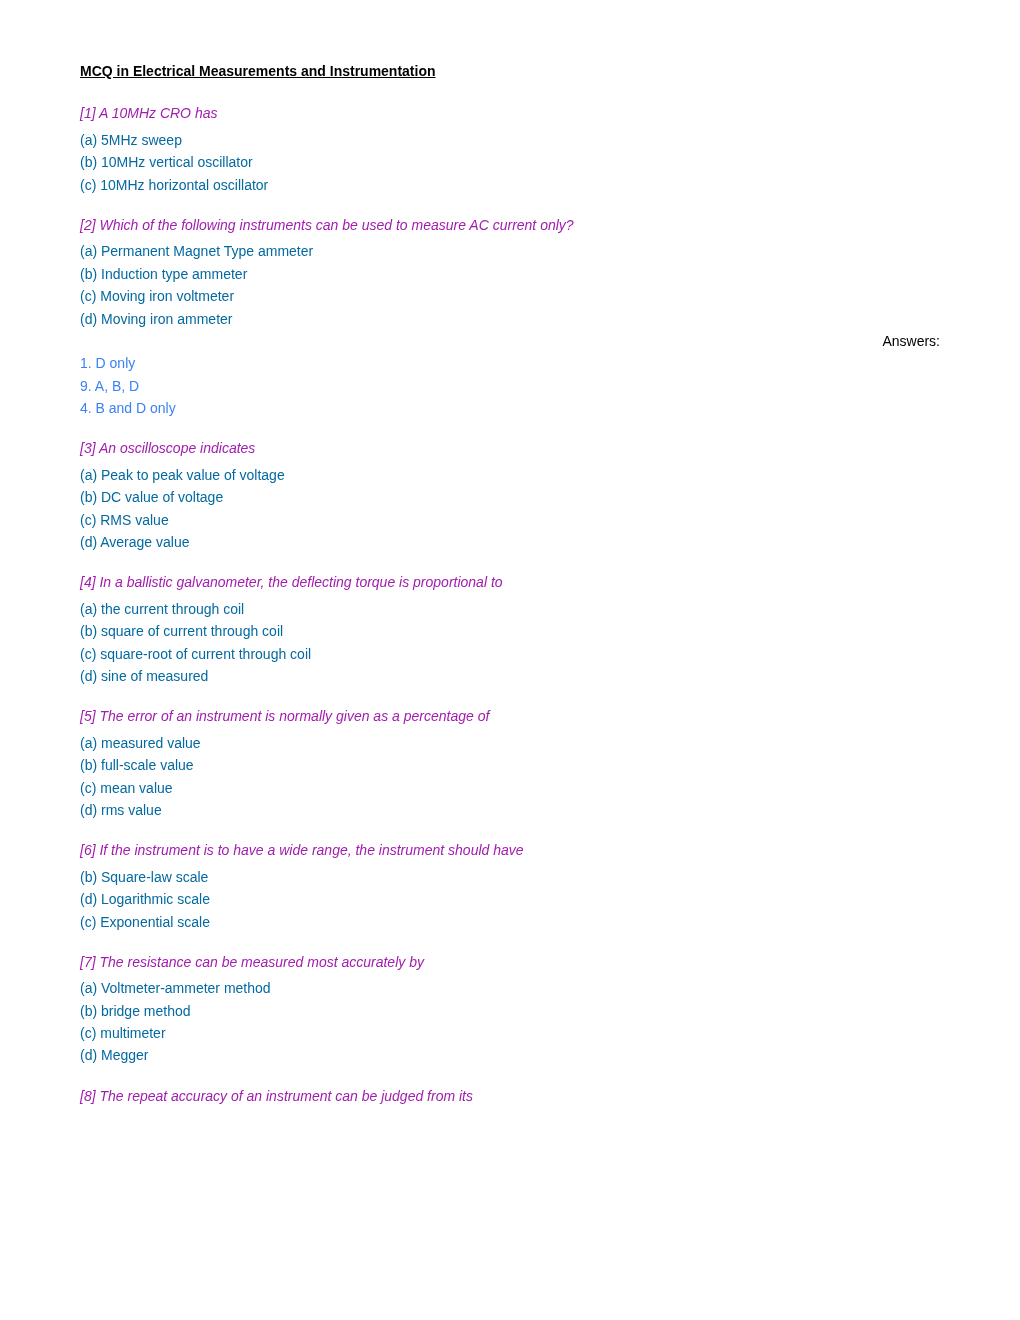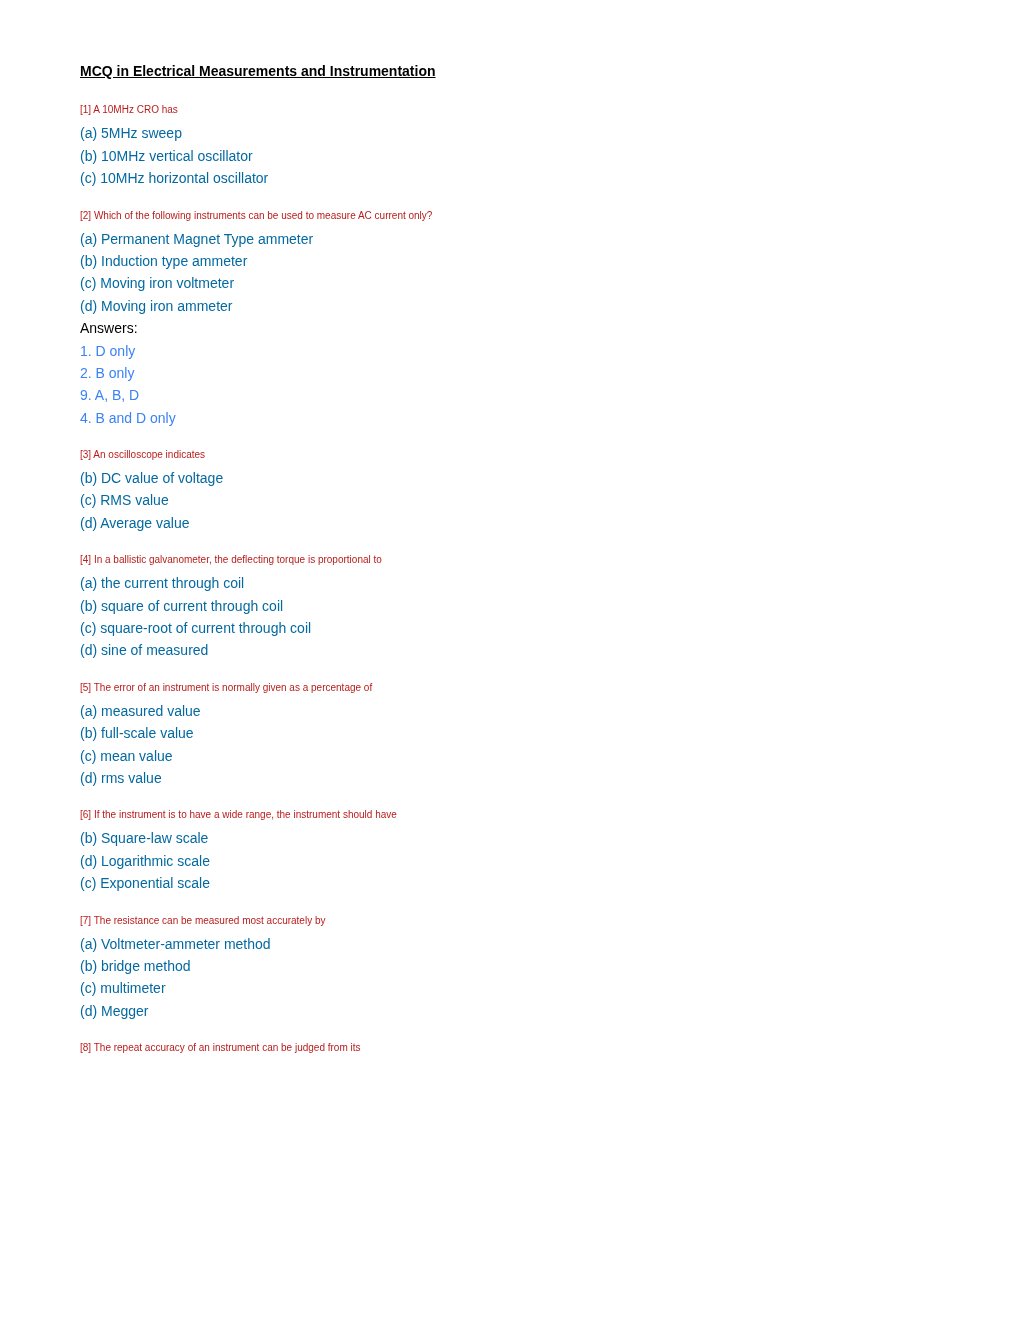--- a/index.html
+++ b/index.html
@@ -16,35 +16,37 @@
       line-height: 1.6;
     }
     .page-title {
       font-weight: bold;
       text-decoration: underline;
       color: #000000;
       margin-bottom: 20px;
       font-size: 14px;
     }
     .question {
-      color: #b91c1c;
+      color: #a21caf;
       margin-bottom: 4px;
-      font-size: 10px;
+      font-size: 14px;
+      font-style: italic;
     }
     .option {
       color: #0369a1;
       font-size: 14px;
       margin-left: 0;
     }
     .question-block {
       margin-bottom: 18px;
     }
     .answers-label {
       color: #000000;
       font-size: 14px;
+      text-align: right;
     }
     .answer-item {
       color: #3b82f6;
       font-size: 14px;
     }
   </style>
 </head>
 <body>
 
 <div class="page-title">MCQ in Electrical Measurements and Instrumentation</div>
@@ -57,26 +59,26 @@
       <div class="option">(c) 10MHz horizontal oscillator</div>
     </div>
     <div class="question-block">
       <div class="question">[2] Which of the following instruments can be used to measure AC current only?</div>
       <div class="option">(a) Permanent Magnet Type ammeter</div>
       <div class="option">(b) Induction type ammeter</div>
       <div class="option">(c) Moving iron voltmeter</div>
       <div class="option">(d) Moving iron ammeter</div>
       <div class="answers-label">Answers:</div>
       <div class="answer-item">1. D only</div>
-      <div class="answer-item">2. B only</div>
       <div class="answer-item">9. A, B, D</div>
       <div class="answer-item">4. B and D only</div>
     </div>
     <div class="question-block">
       <div class="question">[3] An oscilloscope indicates</div>
+      <div class="option">(a) Peak to peak value of voltage</div>
       <div class="option">(b) DC value of voltage</div>
       <div class="option">(c) RMS value</div>
       <div class="option">(d) Average value</div>
     </div>
     <div class="question-block">
       <div class="question">[4] In a ballistic galvanometer, the deflecting torque is proportional to</div>
       <div class="option">(a) the current through coil</div>
       <div class="option">(b) square of current through coil</div>
       <div class="option">(c) square-root of current through coil</div>
       <div class="option">(d) sine of measured</div>

